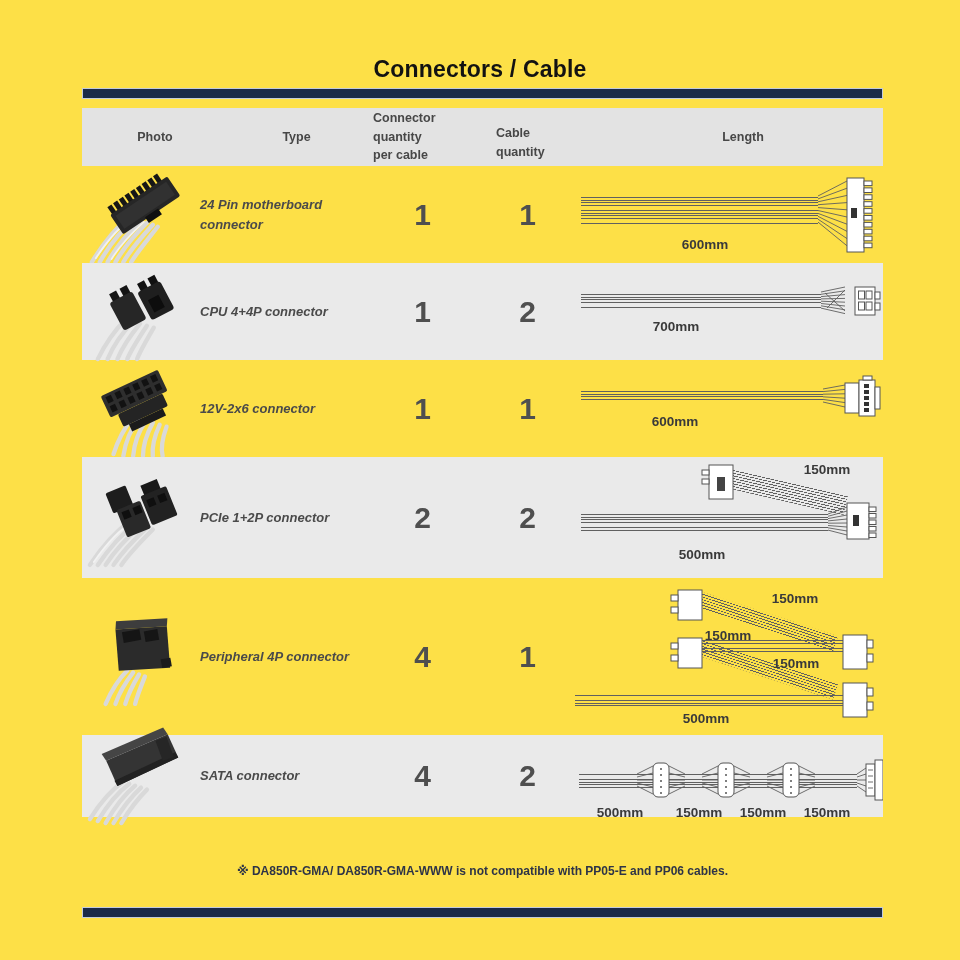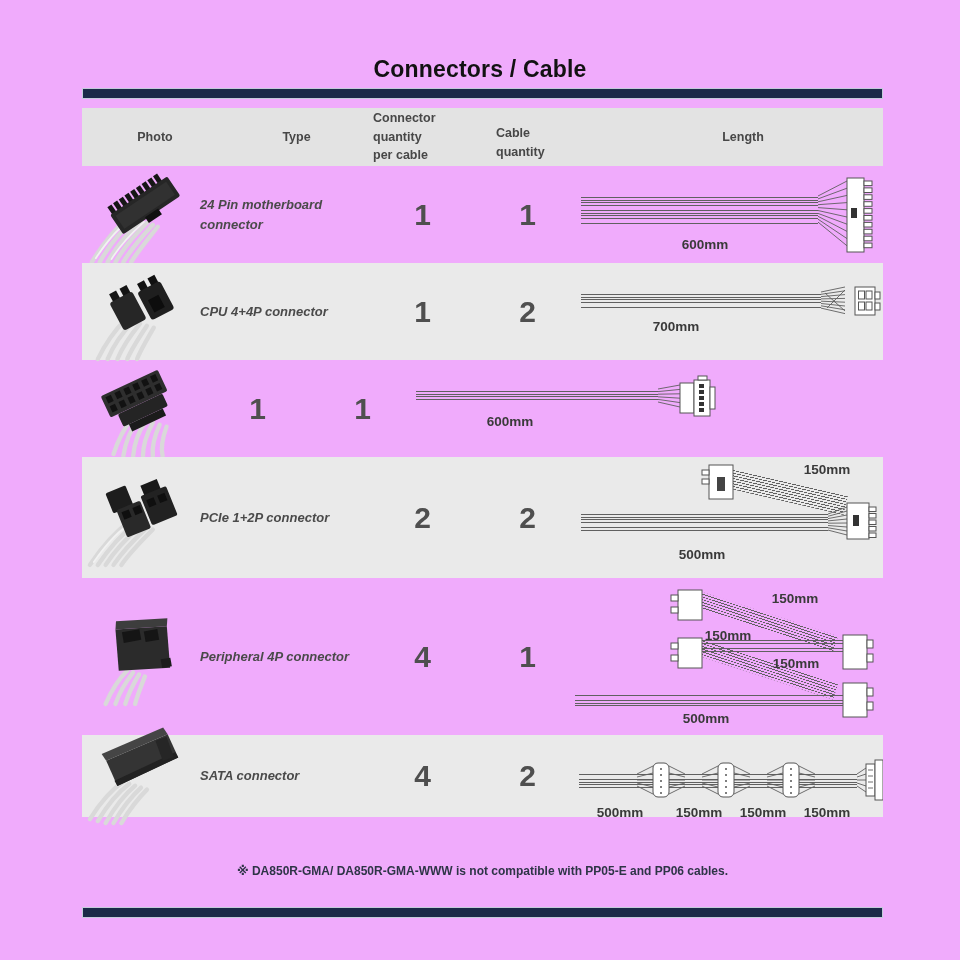--- a/index.html
+++ b/index.html
@@ -1,16 +1,16 @@
 <!DOCTYPE html>
 <html><head>
 <meta charset="utf-8">
 <style>
   html,body{margin:0;padding:0;background:#fff;}
-  .page{position:relative;width:960px;height:960px;background:#f0abfc;overflow:hidden;
+  .page{position:relative;width:960px;height:960px;background:#fde047;overflow:hidden;
         font-family:"Liberation Sans","DejaVu Sans",sans-serif;}
   .title{position:absolute;top:56px;left:0;width:100%;text-align:center;
          font-size:23px;font-weight:bold;color:#121212;letter-spacing:.2px;}
   .bar{position:absolute;left:82px;width:801px;height:11px;background:#1b2a48;
        border:1px solid #c3cbda;box-sizing:border-box;}
   .bar.top{top:88px;}
   .bar.bottom{top:907px;}
   .table{position:absolute;left:82px;top:108px;width:801px;}
   .header-row{height:58px;background:#e3e3e3;display:flex;}
   .hc{font-weight:bold;font-size:12.5px;color:#474747;display:flex;align-items:center;
@@ -240,20 +240,21 @@
               <rect x="46" y="35" width="6" height="7"></rect>
                 <rect x="56" y="35" width="6" height="7"></rect>
               <rect x="66" y="35" width="6" height="7"></rect>
                 <rect x="76" y="35" width="6" height="7"></rect>
             </g>
             <rect x="30" y="46" width="50" height="14" rx="2" fill="#242424"></rect>
             <rect x="36" y="60" width="38" height="8" fill="#1b1b1b"></rect>
           </g>
         </svg>
       </div>
+      <div class="c-type">12V-2x6 connector</div>
       <div class="c-cq">
           <span class="qty">1</span>
         </div>
       <div class="c-bq">
           <span class="qty">1</span>
         </div>
       <div class="c-len">
         <svg width="308" height="97" viewBox="0 0 308 97">
           <rect x="6" y="28" width="242" height="16" fill="url(#wires)"></rect>
           <g class="wire">

